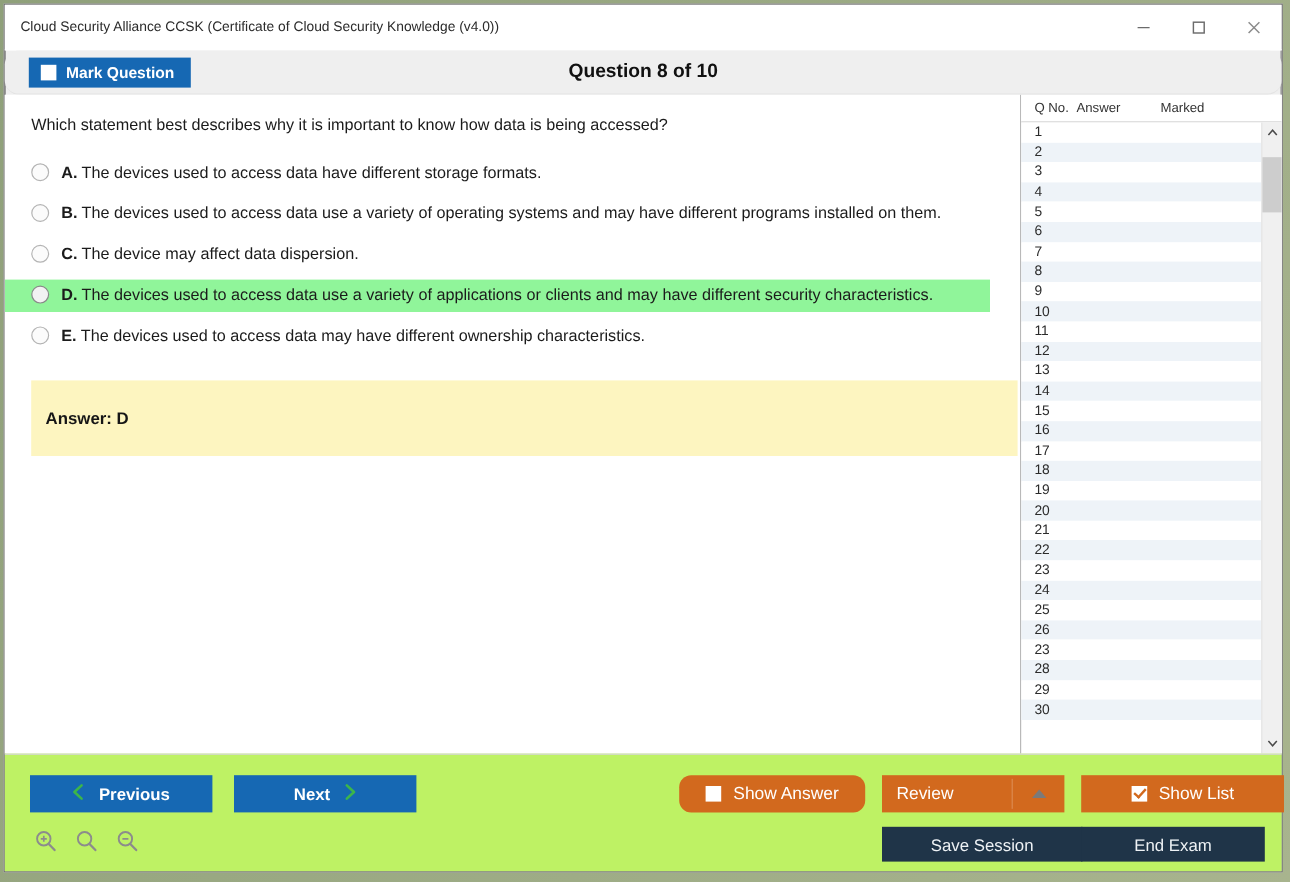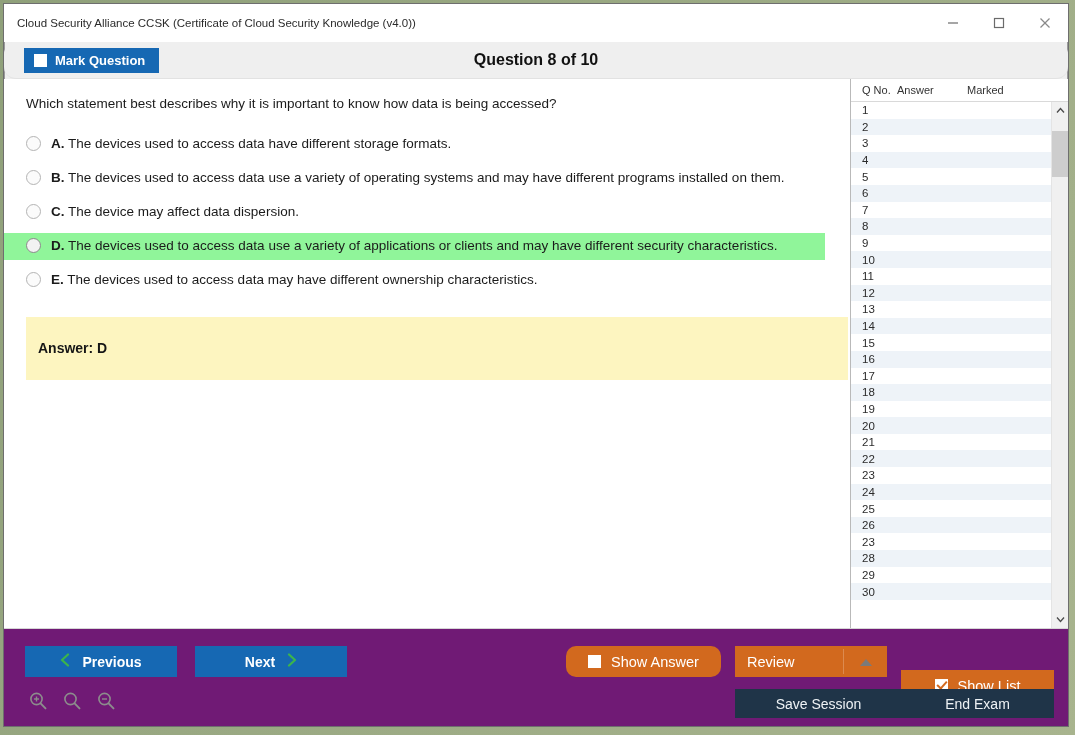--- a/index.html
+++ b/index.html
@@ -268,21 +268,21 @@
     width: 17px;
     height: 46px;
     background: #cdcdcd;
     cursor: pointer;
   }
 
   
   #footer {
     height: 98px;
     flex: none;
-    background: #701a75;
+    background: #bef264;
     position: relative;
     border-top: 1px solid #d6d6d6;
   }
 
   .btn {
     position: absolute;
     border: none;
     font-family: "Liberation Sans", sans-serif;
     cursor: pointer;
     display: flex;
@@ -312,21 +312,21 @@
 
   #btn-previous { left: 21px;  top: 17px; width: 152px; gap: 12px; }
   #btn-next     { left: 191px; top: 17px; width: 152px; gap: 12px; }
 
   .chev { display: inline-block; }
 
   #btn-show-answer { left: 562px; top: 17px; width: 155px; gap: 10px; border-radius: 10px; }
   #btn-review      { left: 731px; top: 17px; width: 152px; justify-content: flex-start; padding-left: 12px; }
   #btn-review .rv-arrow { position: absolute; right: 14px; top: 50%; transform: translateY(-50%); }
   #btn-review .rv-split { position: absolute; left: 108px; top: 3px; bottom: 3px; width: 1px; background: rgba(255,255,255,0.22); }
-  #btn-show-list   { left: 897px; top: 17px; width: 153px; gap: 10px; margin-top: 24px; }
+  #btn-show-list   { left: 897px; top: 17px; width: 169px; gap: 10px; }
 
   #btn-save-session { left: 731px; top: 60px; width: 167px; }
   #btn-end-exam     { left: 897px; top: 60px; width: 153px; }
 
   #zoom-tools {
     position: absolute;
     left: 22px;
     top: 60px;
     display: flex;
     gap: 10px;

